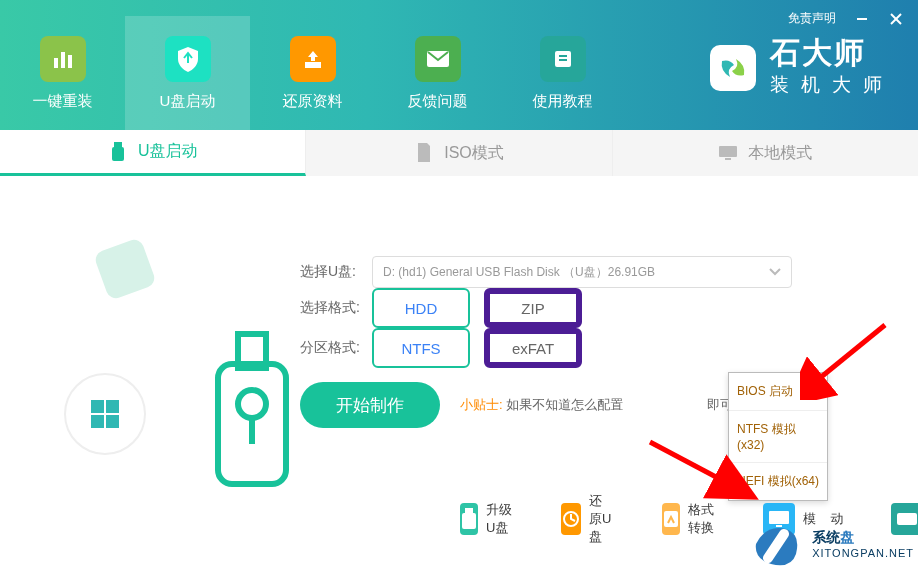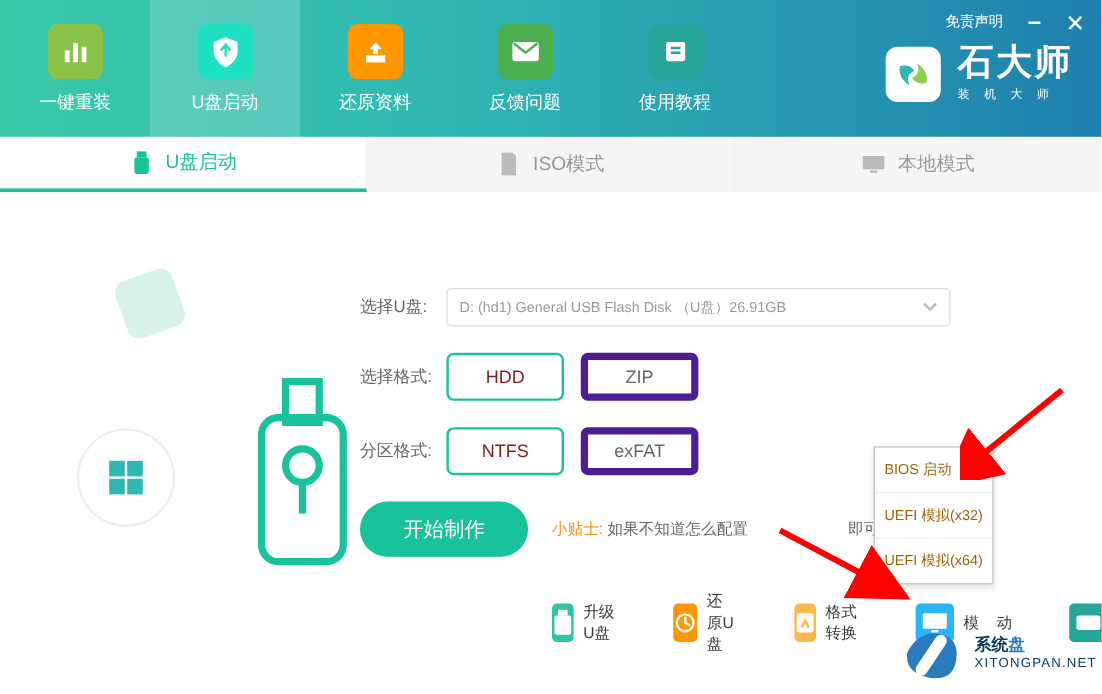--- a/index.html
+++ b/index.html
@@ -1,55 +1,55 @@
 <!DOCTYPE html>
 <html><head>
 <meta charset="utf-8">
 <style>
   * { margin: 0; padding: 0; box-sizing: border-box; font-family: "Microsoft YaHei", sans-serif; }
   body { width: 918px; height: 578px; background: #fff; position: relative; overflow: hidden; }
 
-  .topbar { height: 114px; background: linear-gradient(90deg, #39c9a7 0%, #2fb8b3 40%, #1f7fae 100%); display: flex; align-items: flex-end; position: relative; }
+  .topbar { height: 130px; background: linear-gradient(90deg, #39c9a7 0%, #2fb8b3 40%, #1f7fae 100%); display: flex; align-items: flex-end; position: relative; }
   .titlebar { position: absolute; top: 10px; right: 14px; display: flex; gap: 18px; align-items: center; color: #fff; font-size: 12px; }
   .winbtn { width: 16px; height: 16px; display: flex; align-items: center; justify-content: center; color: #fff; cursor: pointer; }
 
   .nav { display: flex; height: 114px; }
   .nav-item { width: 125px; display: flex; flex-direction: column; align-items: center; justify-content: center; color: #fff; font-size: 15px; cursor: pointer; }
   .nav-item.active { background: rgba(255,255,255,0.18); }
   .nav-icon { width: 46px; height: 46px; border-radius: 8px; display: flex; align-items: center; justify-content: center; margin-bottom: 10px; }
   .nav-icon.green { background: #8bc34a; }
   .nav-icon.cyan  { background: #1de1c2; }
   .nav-icon.orange{ background: #ff9800; }
   .nav-icon.mail  { background: #4caf50; }
   .nav-icon.teal  { background: #26a69a; }
 
   .brand { position: absolute; right: 24px; top: 38px; display: flex; align-items: center; gap: 14px; }
   .brand-logo { width: 46px; height: 46px; border-radius: 10px; background: #fff; display:flex; align-items:center; justify-content:center;}
   .brand-text { display:flex; flex-direction:column; }
   .brand-title { color:#fff; font-size: 30px; font-weight: bold; letter-spacing: 2px; line-height: 1; }
-  .brand-sub  { color:#fff; font-size: 10px; letter-spacing: 12px; margin-top: 4px; }
+  .brand-sub  { color:#fff; font-size: 19px; letter-spacing: 12px; margin-top: 4px; }
 
   .tabs { height: 46px; display: flex; }
   .tab { flex:1; display:flex; align-items:center; justify-content:center; gap:10px; font-size:16px; cursor:pointer; border-right:1px solid #eee;}
   .tab:last-child{border-right:none;}
   .tab.active { color:#18c29a; border-bottom: 3px solid #18c29a; }
   .tab.inactive { color:#999; background:#f5f5f5;}
   .tab-icon { width:20px; height:20px; display:flex; align-items:center; justify-content:center;}
 
   .content { display:flex; padding: 20px 30px 0 20px; }
   .illustration { width: 280px; height: 300px; position: relative; margin-top: 8px;}
 
   .form { flex:1; padding-top: 60px; }
-  .form-row { display:flex; align-items:center; margin-bottom: 22px; }
+  .form-row { display:flex; align-items:center; }
   .form-label { width:72px; font-size:14px; color:#666; text-align:left;}
   .select { flex:1; max-width:420px; height:32px; border:1px solid #ddd; border-radius:4px; display:flex; align-items:center; padding:0 30px 0 10px; font-size:12px; color:#999; font-family: "Courier New", monospace; position:relative; cursor:pointer;}
   .select .chev { position:absolute; right:8px; top:6px; color:#bbb;}
   .btn-group { display:flex; gap:14px; }
   .opt-btn { min-width:98px; height:40px; border:6px solid #4c1d95; border-radius:6px; display:flex; align-items:center; justify-content:center; font-size:15px; color:#666; cursor:pointer;}
-  .opt-btn.sel { border:2px solid #18c29a; color:#7f1d1d; font-weight:500;}
+  .opt-btn.sel { border:2px solid #18c29a; color:#3b82f6; font-weight:500;}
   .start-row { display:flex; align-items:center; gap:20px; margin-top: 14px;}
   .start-btn { width:140px; height:46px; border-radius:23px; background:#18c29a; color:#fff; font-size:17px; display:flex; align-items:center; justify-content:center; cursor:pointer;}
   .tip { font-size:13px; color:#666;}
   .tip .orange-t { color:#ff8a00;}
 
   .bottom-tools { position:absolute; bottom:32px; left:460px; display:flex; gap:48px;}
   .tool { display:flex; flex-direction:row; align-items:center; gap:8px; font-size:13px; color:#3a3a3a; cursor:pointer;}
   .tool-ico { width:32px; height:32px; border-radius:4px; display:flex; align-items:center; justify-content:center;}
   .tool-ico.c1{background:#2ec4a6;}
   .tool-ico.c2{background:#ff9800;}
@@ -238,21 +238,21 @@
         <span class="orange-t">小贴士:</span>
         <span>如果不知道怎么配置</span>
         <span style="margin-left:80px">即可</span>
       </div>
     </div>
   </div>
 </div>
 
 <div class="popup">
   <div class="popup-item">BIOS 启动</div>
-  <div class="popup-item">UEFI 模拟(x32)</div>
+  <div class="popup-item">NTFS 模拟(x32)</div>
   <div class="popup-item">UEFI 模拟(x64)</div>
 </div>
 
 <svg class="arrow" style="left:800px;top:320px" width="90" height="80">
   <defs>
       <marker id="ah1" markerWidth="10" markerHeight="10" refX="2" refY="5" orient="auto">
         <path d="M0 0 L10 5 L0 10 Z" fill="#f00"></path>
       </marker>
     </defs>
   <line x1="85" y1="5" x2="15" y2="62" stroke="#f00" stroke-width="5" marker-end="url(#ah1)"></line>

